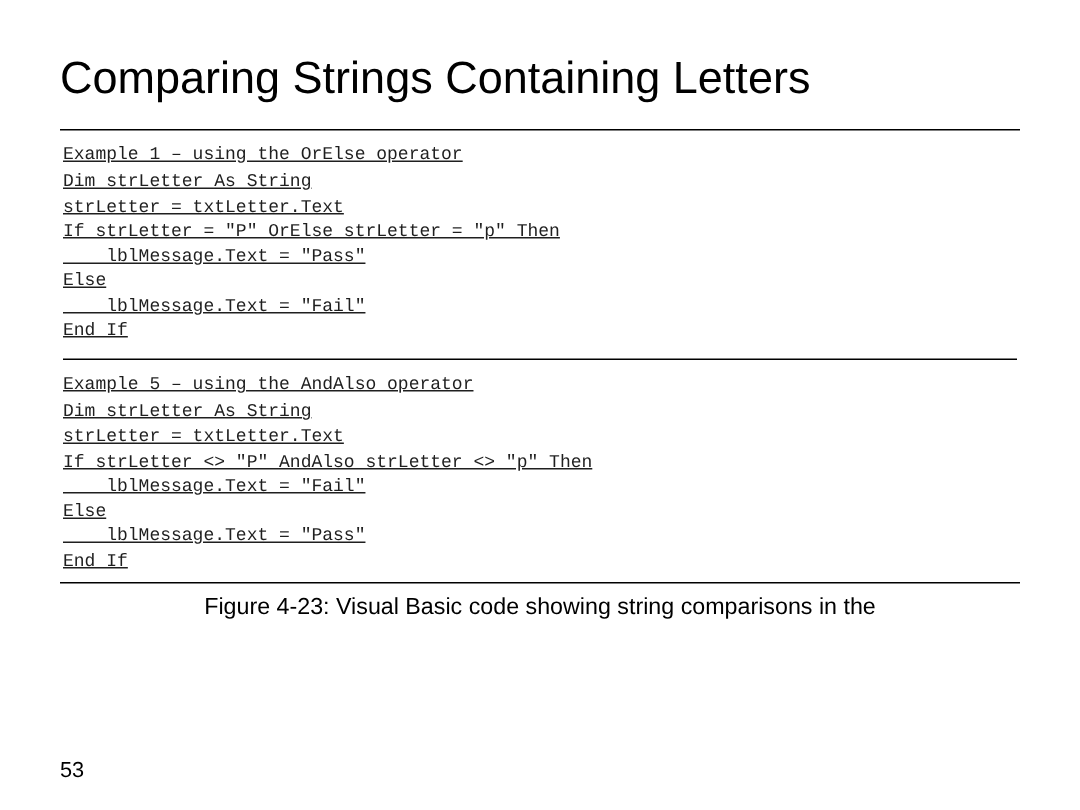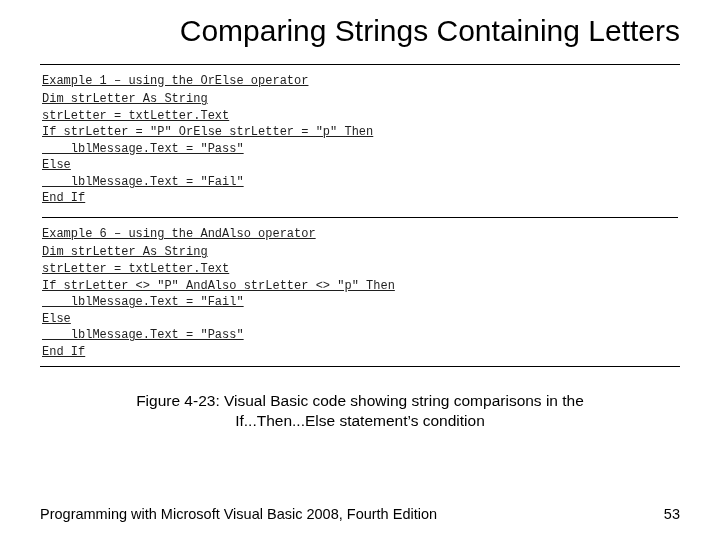--- a/index.html
+++ b/index.html
@@ -11,23 +11,24 @@
     color: #000;
     position: relative;
     overflow: hidden;
   }
   .slide {
     padding: 12px 40px 0 40px;
   }
   .title {
     font-size: 30px;
     font-weight: 400;
-    text-align: right;
+    text-align: left;
     line-height: 1.25;
     margin-bottom: 14px;
+    margin-top: 22px;
   }
   .figure-area {
     border-top: 1.5px solid #000;
     border-bottom: 1.5px solid #000;
     padding: 8px 2px 6px 2px;
     font-family: "Courier New", Courier, monospace;
     font-size: 12px;
     line-height: 1.38;
     color: #1f1f1f;
   }
@@ -39,21 +40,21 @@
   .code-line { white-space: pre; text-decoration: underline; }
   .divider {
     border: none;
     border-top: 1.5px solid #000;
     margin: 10px 0 8px 0;
   }
   .caption {
     text-align: center;
     font-size: 15.5px;
     font-weight: 400;
-    margin-top: 24px;
+    margin-top: 6px;
     line-height: 1.3;
     padding: 0 40px;
   }
   .footer {
     position: absolute;
     bottom: 18px;
     left: 40px;
     right: 40px;
     display: flex;
     justify-content: space-between;
@@ -74,33 +75,31 @@
     <div class="code-line">Dim strLetter As String</div>
     <div class="code-line">strLetter = txtLetter.Text</div>
     <div class="code-line">If strLetter = "P" OrElse strLetter = "p" Then</div>
     <div class="code-line">    lblMessage.Text = "Pass"</div>
     <div class="code-line">Else</div>
     <div class="code-line">    lblMessage.Text = "Fail"</div>
     <div class="code-line">End If</div>
 
     <hr class="divider">
 
-    <div class="example-label">Example 6 – using the AndAlso operator</div>
+    <div class="example-label">Example 5 – using the AndAlso operator</div>
     <div class="code-line">Dim strLetter As String</div>
     <div class="code-line">strLetter = txtLetter.Text</div>
     <div class="code-line">If strLetter &lt;&gt; "P" AndAlso strLetter &lt;&gt; "p" Then</div>
     <div class="code-line">    lblMessage.Text = "Fail"</div>
     <div class="code-line">Else</div>
     <div class="code-line">    lblMessage.Text = "Pass"</div>
     <div class="code-line">End If</div>
 
   </div>
 
   <div class="caption">
     <span>Figure 4-23: Visual Basic code showing string comparisons  in the</span><br>
-    <span>If...Then...Else statement’s condition</span>
   </div>
 </div>
 
 <div class="footer">
-  <span>Programming with Microsoft Visual Basic 2008, Fourth Edition</span>
   <span>53</span>
 </div>
 
 </body></html>

